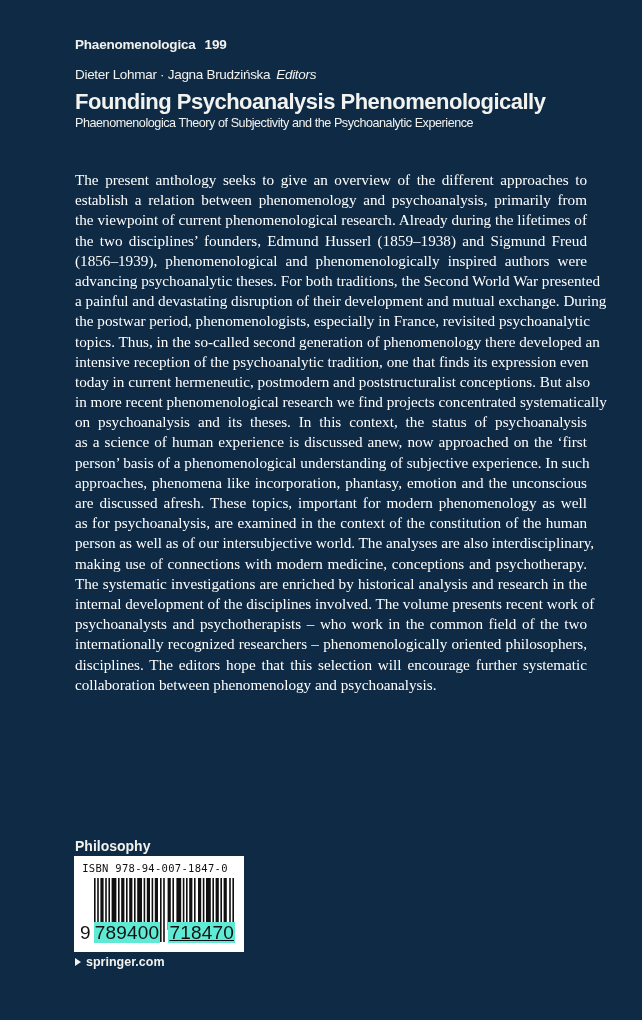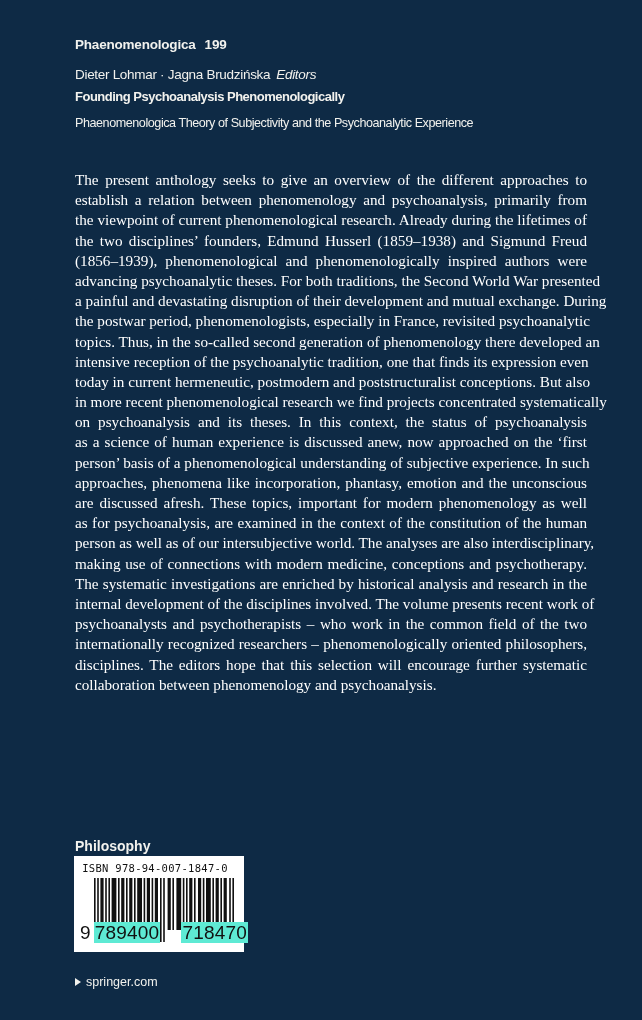--- a/index.html
+++ b/index.html
@@ -42,21 +42,21 @@
       white-space: nowrap;
     }
     .editors .role {
       font-style: italic;
       margin-left: 6px;
     }
     .title {
       position: absolute;
       left: 75px;
       top: 89px;
-      font-size: 13px;
+      font-size: 22px;
       font-weight: bold;
       letter-spacing: -0.5px;
       white-space: nowrap;
     }
     .subtitle {
       position: absolute;
       left: 75px;
       top: 116px;
       font-size: 12.6px;
       letter-spacing: -0.45px;
@@ -129,32 +129,32 @@
       letter-spacing: 0.2px;
     }
     .ean-digits .lead {
       margin-right: 3px;
     }
     .ean-digits .grp {
       background: #5eead4;
       padding: 0 1px;
     }
     .ean-digits .grp2 {
-      margin-left: 21px;
+      margin-left: 8px;
+      text-decoration: underline;
     }
     .website {
       position: absolute;
       left: 75px;
       top: 955px;
       font-size: 12.5px;
-      font-weight: normal;
+      font-weight: bold;
       white-space: nowrap;
       display: flex;
       align-items: center;
-      margin-top: 20px;
     }
     .website .arrow {
       display: inline-block;
       width: 0;
       height: 0;
       border-top: 4px solid transparent;
       border-bottom: 4px solid transparent;
       border-left: 6px solid #f2f2ee;
       margin-right: 5px;
     }

